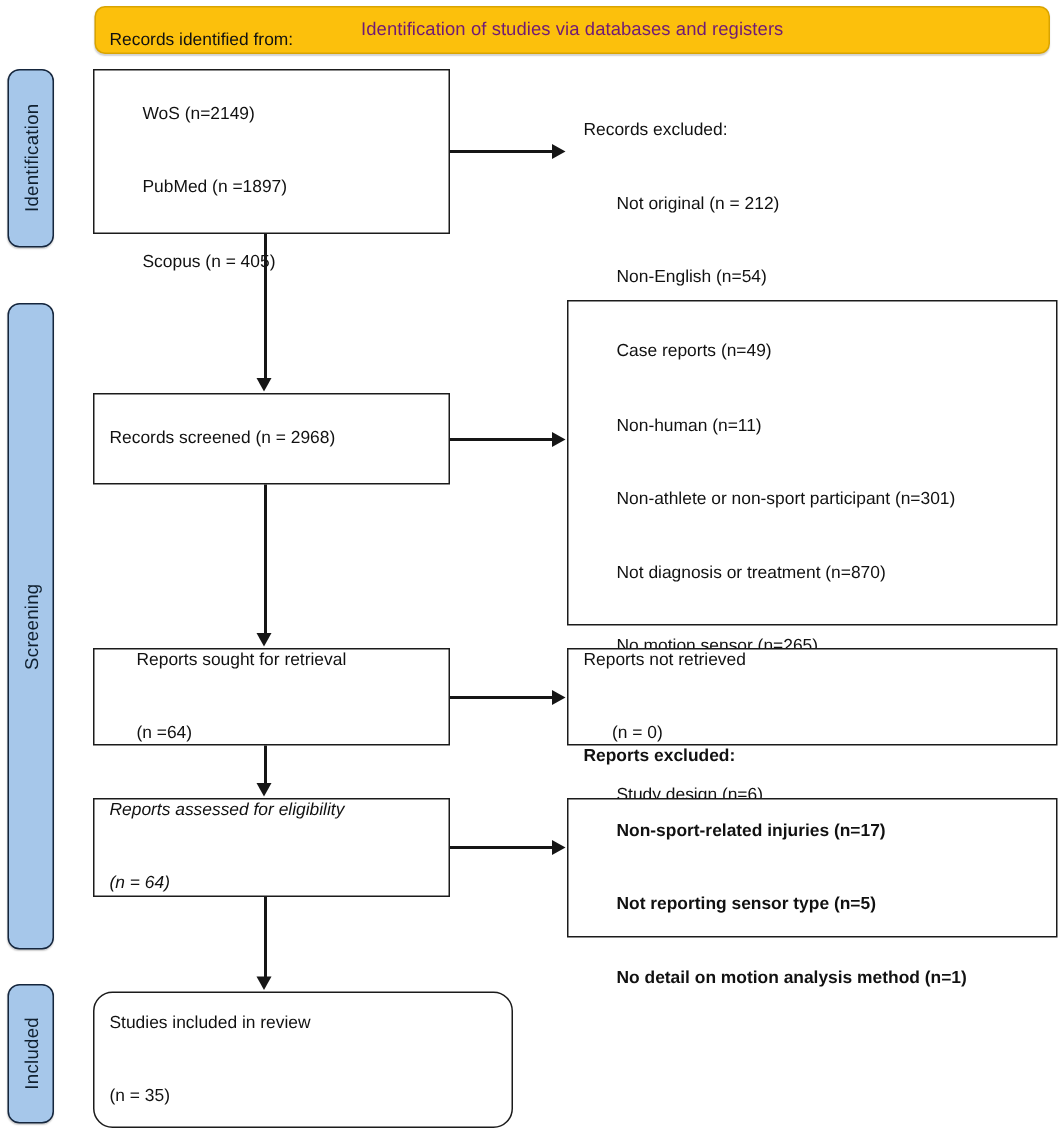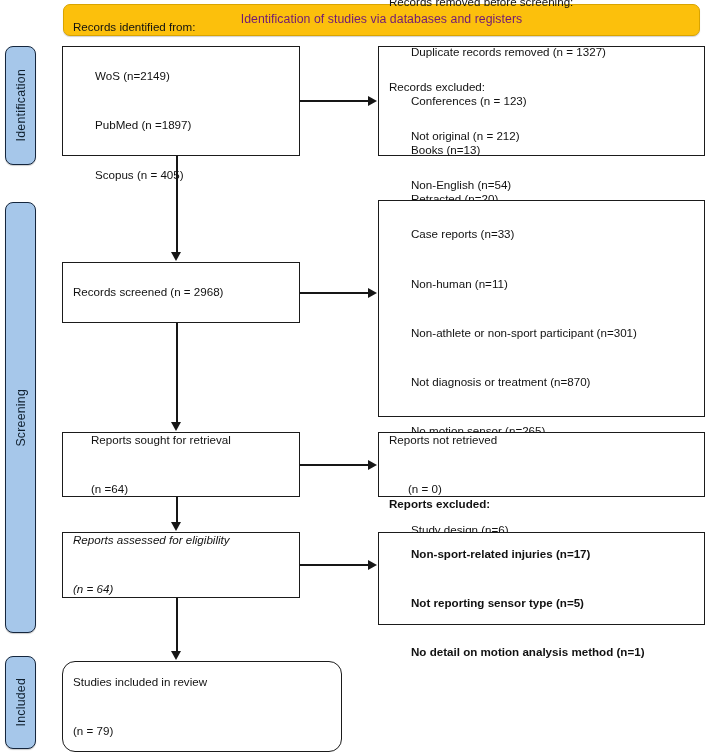--- a/index.html
+++ b/index.html
@@ -168,42 +168,33 @@
 
   <div class="box" id="box-identified">
     <div class="box-lines">
       <div class="line">Records identified from:</div>
       <div class="line indent">WoS (n=2149)</div>
       <div class="line indent">PubMed (n =1897)</div>
       <div class="line indent">Scopus (n = 405)</div>
     </div>
   </div>
 
-  <div class="box" id="box-removed">
-    <div class="box-lines">
-      <div class="line">Records removed before screening:</div>
-      <div class="line indent">Duplicate records removed (n = 1327)</div>
-      <div class="line indent">Conferences (n = 123)</div>
-      <div class="line indent">Books (n=13)</div>
-      <div class="line indent">Retracted (n=20)</div>
-    </div>
-  </div>
 
   <div class="box" id="box-screened">
     <div class="box-lines">
       <div class="line">Records screened (n = 2968)</div>
     </div>
   </div>
 
   <div class="box" id="box-records-excluded">
     <div class="box-lines">
       <div class="line">Records excluded:</div>
       <div class="line indent">Not original (n = 212)</div>
       <div class="line indent">Non-English (n=54)</div>
-      <div class="line indent">Case reports (n=33)</div>
+      <div class="line indent">Case reports (n=49)</div>
       <div class="line indent">Non-human (n=11)</div>
       <div class="line indent">Non-athlete or non-sport participant (n=301)</div>
       <div class="line indent">Not diagnosis or treatment (n=870)</div>
       <div class="line indent">No motion sensor (n=265)</div>
       <div class="line indent">Non-injured participants (n=1136)</div>
       <div class="line indent">Study design (n=6)</div>
     </div>
   </div>
 
   <div class="box" id="box-sought">
@@ -232,21 +223,21 @@
       <div class="line">Reports excluded:</div>
       <div class="line indent">Non-sport-related injuries (n=17)</div>
       <div class="line indent">Not reporting sensor type (n=5)</div>
       <div class="line indent">No detail on motion analysis method (n=1)</div>
     </div>
   </div>
 
   <div class="box" id="box-included">
     <div class="box-lines">
       <div class="line">Studies included in review</div>
-      <div class="line">(n = 79)</div>
+      <div class="line">(n = 35)</div>
     </div>
   </div>
 
   <div class="v-line" id="v1"></div>
   <div class="v-head" id="v1-head"></div>
   <div class="v-line" id="v2"></div>
   <div class="v-head" id="v2-head"></div>
   <div class="v-line" id="v3"></div>
   <div class="v-head" id="v3-head"></div>
   <div class="v-line" id="v4"></div>

